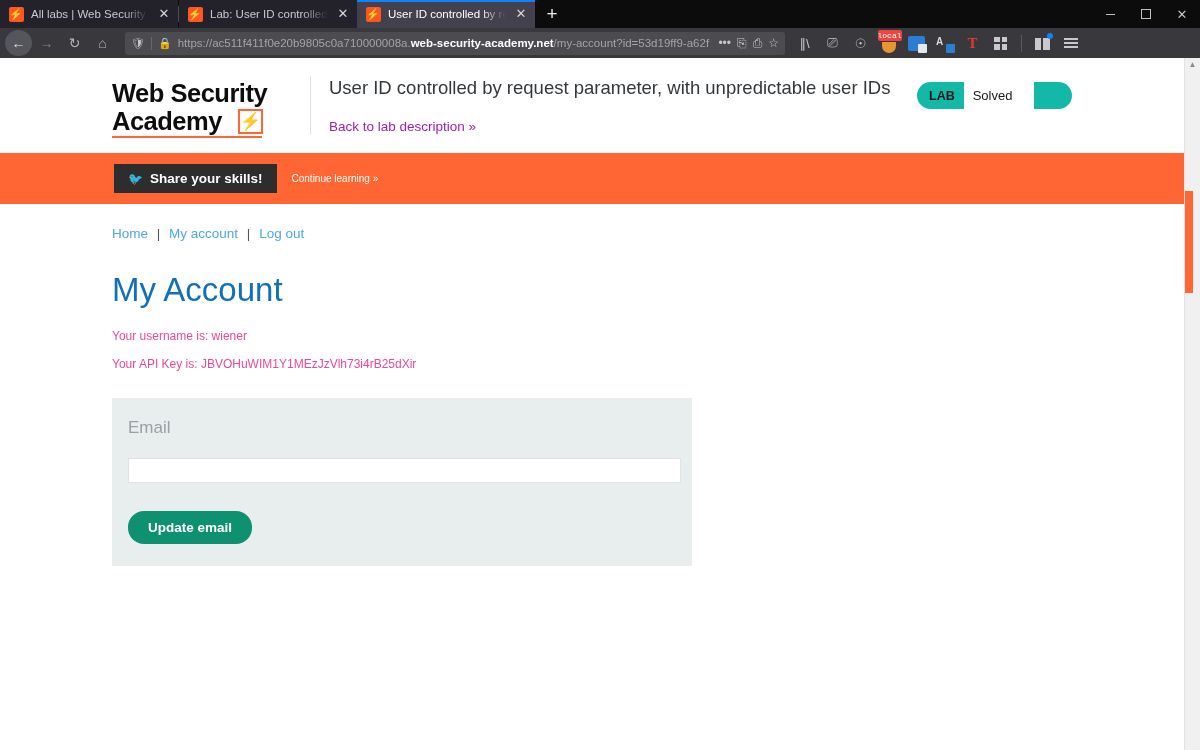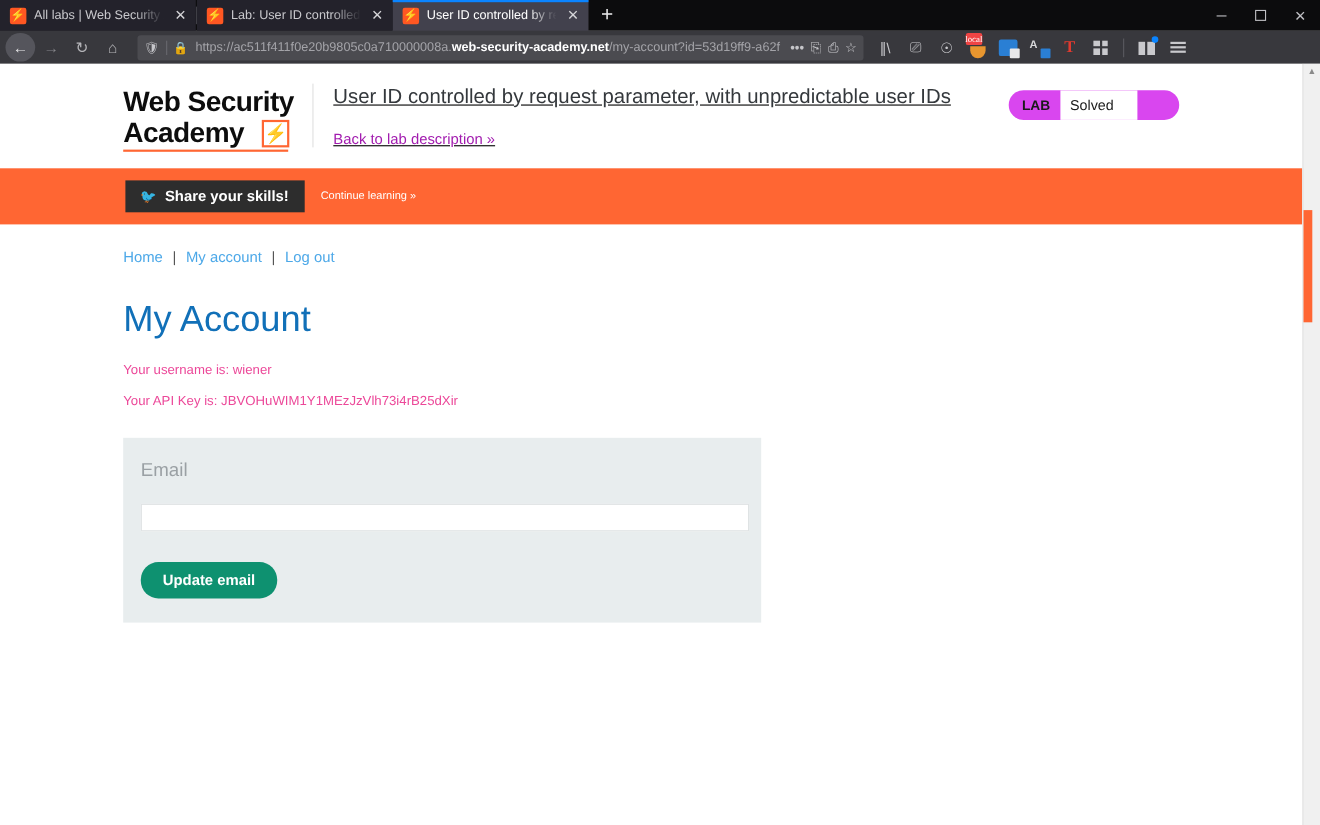--- a/index.html
+++ b/index.html
@@ -90,21 +90,21 @@
     justify-content: center; color: #c9c9cd; font-size: 13px; cursor: pointer;
     position: relative;
   }
   .tb-sep { width: 1px; height: 17px; background: #5a5a60; margin: 0 5px; }
   .ext-local {
     width: 22px; height: 20px; position: relative;
   }
   .ext-local .badge {
     position: absolute; top: -3px; left: 0px; background: #ef4444; color: #fff;
     font-size: 8px; line-height: 9px; padding: 1px 0; border-radius: 2px;
-    font-family: Liberation Serif, serif;
+    font-family: Liberation Mono, monospace;
   }
   .ext-local .dot {
     position: absolute; bottom: 0px; left: 4px; width: 14px; height: 11px;
     background: #e8962f; border-radius: 0 0 8px 8px;
   }
   .ext-blue { width: 17px; height: 15px; background: #2a7fd4; border-radius: 2px; position: relative; }
   .ext-blue::after {
     content: ""; position: absolute; right: -2px; bottom: -2px; width: 9px; height: 9px;
     background: #e8e8ea; border-radius: 1px;
   }
@@ -153,33 +153,33 @@
     width: 25px; height: 25px; border: 2px solid #ff6633; display: inline-block;
     position: relative; flex: 0 0 25px;
   }
   .logo-mark::after {
     content: "\26A1"; position: absolute; inset: 0; color: #ff6633;
     font-size: 17px; line-height: 21px; text-align: center; font-weight: normal;
   }
   .logo-underline {
     width: 150px; height: 2px; background: #ff6633; margin-top: 1px;
   }
-  .lab-meta { flex: 1 1 auto; padding-left: 18px; border-left: 1px solid #e0e0e0; margin-left: 4px; text-decoration: underline; }
+  .lab-meta { flex: 1 1 auto; padding-left: 18px; border-left: 1px solid #e0e0e0; margin-left: 30px; }
   .lab-title {
     font-size: 18.5px; color: #34383c; line-height: 24px; font-weight: normal;
     max-width: 570px;
   }
   .lab-backlink {
     margin-top: 19px; font-size: 13.5px; color: #a21caf; cursor: pointer;
   }
   .lab-status {
     flex: 0 0 auto; margin-left: auto; padding-top: 6px;
   }
   .lab-pill {
-    width: 155px; height: 27px; border-radius: 14px; background: #d946ef;
+    width: 155px; height: 27px; border-radius: 14px; background: #14b8a6;
     display: flex; align-items: center; overflow: hidden;
     font-size: 13px;
   }
   .lab-pill .lab-tag {
     padding: 0 9px 0 12px; font-weight: bold; color: #1a1a1a; font-size: 12.5px;
   }
   .lab-pill .lab-state {
     flex: 1 1 auto; background: #ffffff; height: 100%; display: flex;
     align-items: center; padding-left: 9px; color: #1a1a1a;
   }

